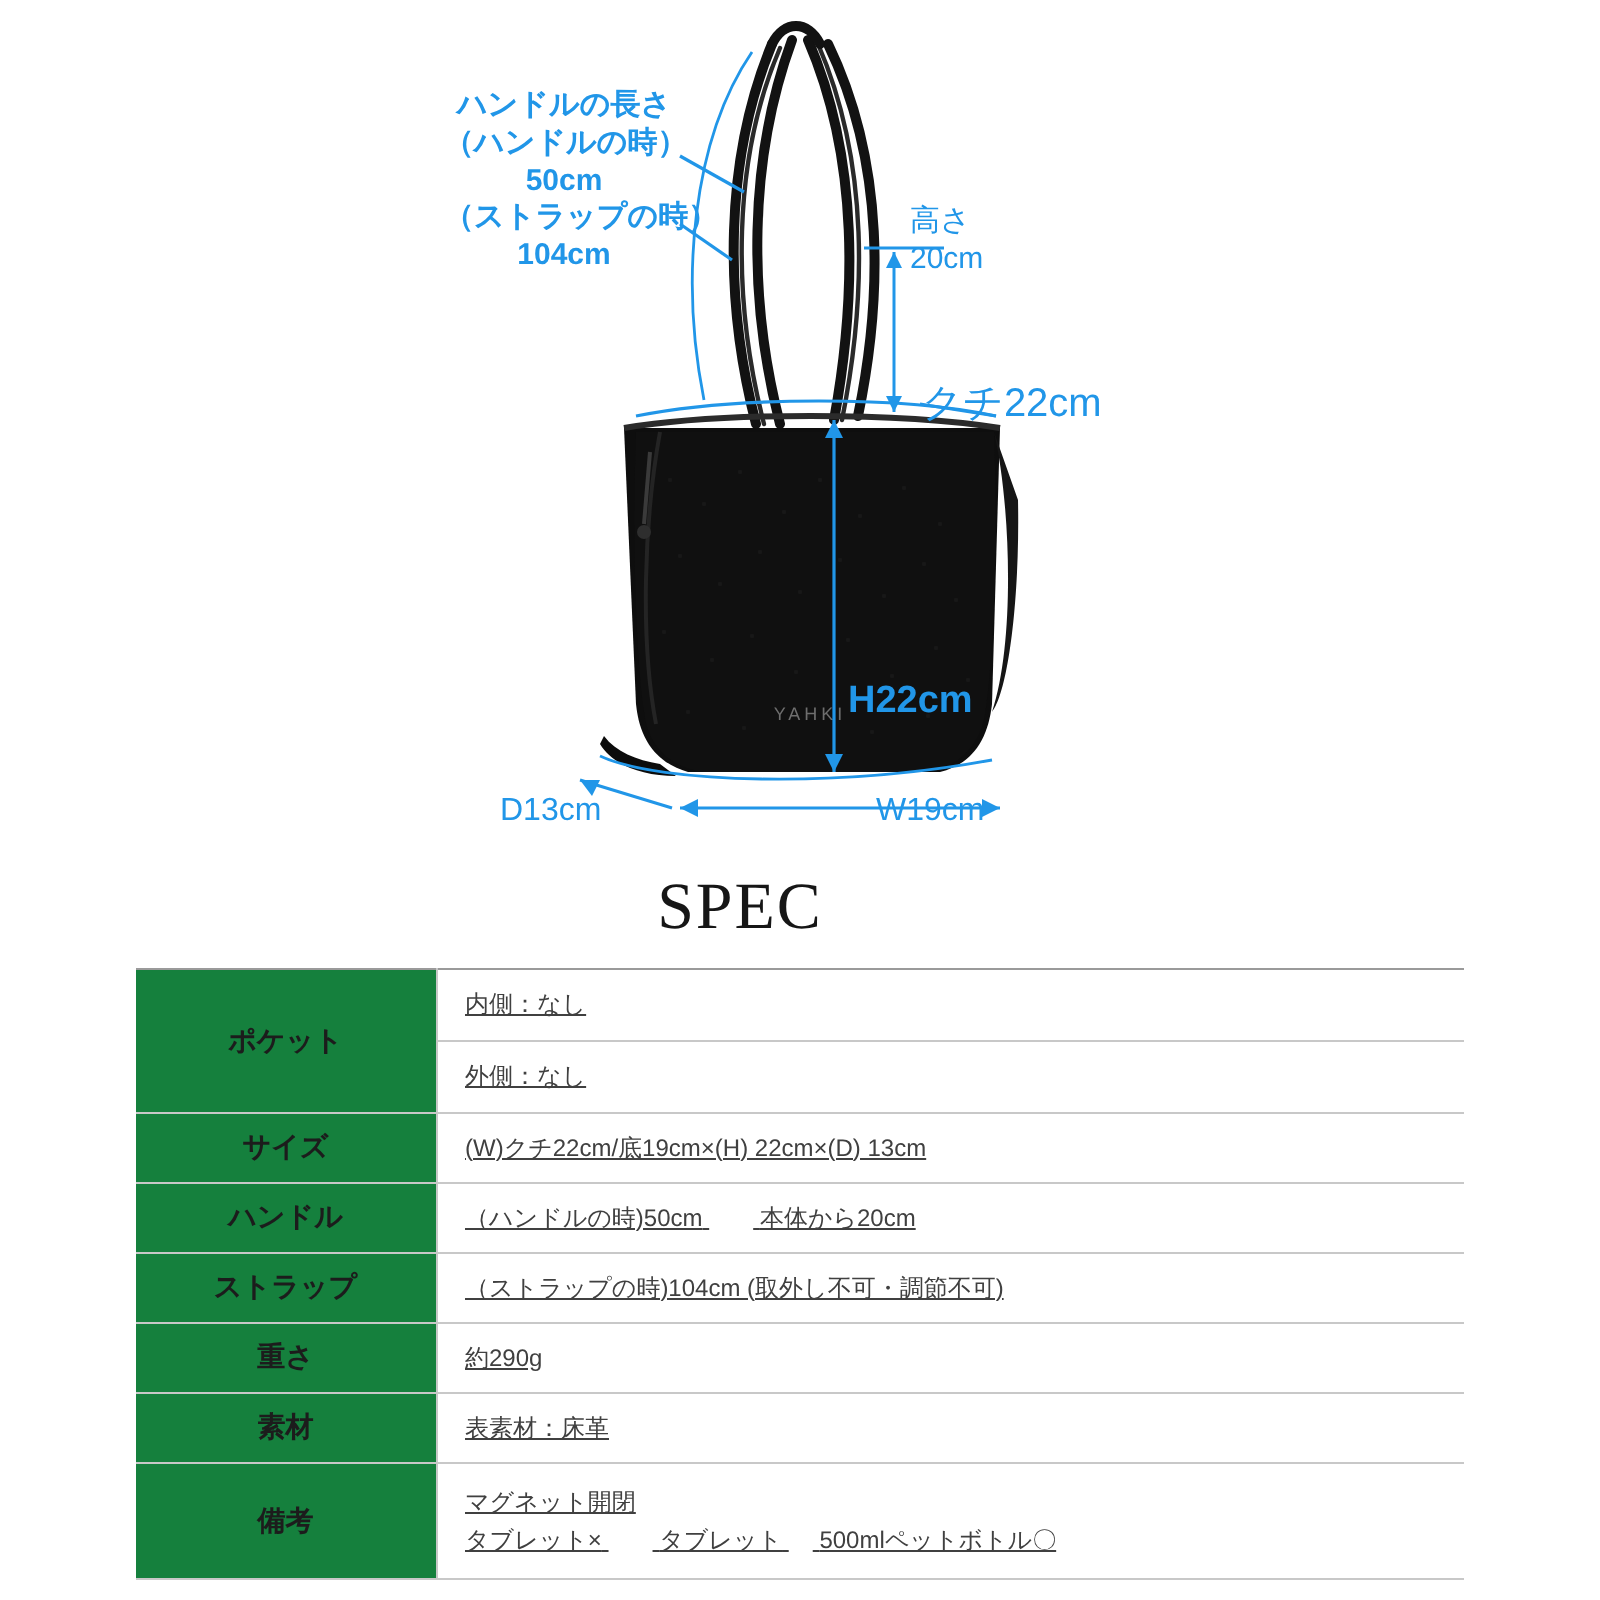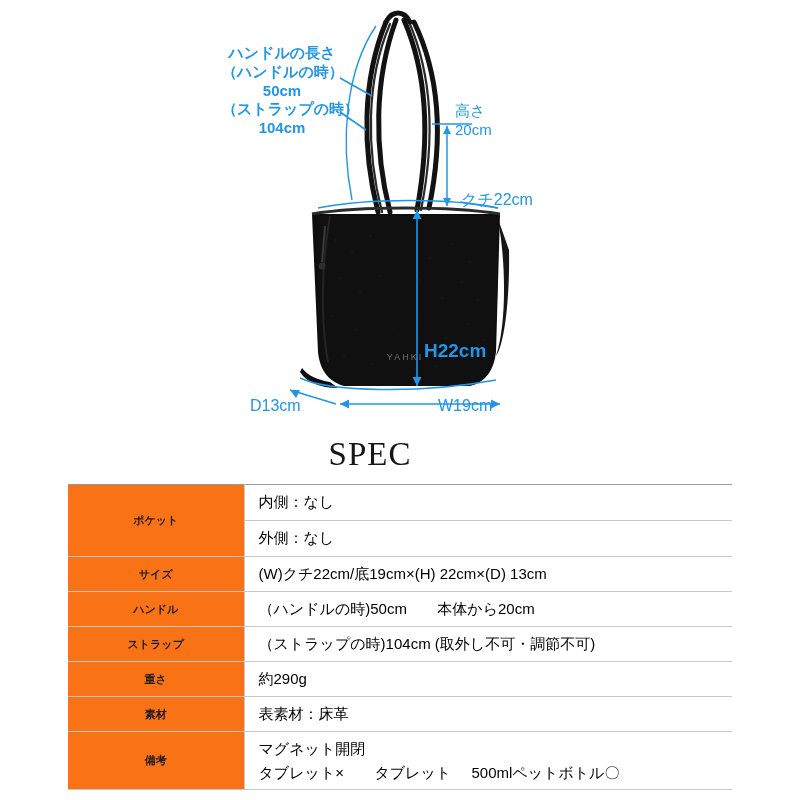--- a/index.html
+++ b/index.html
@@ -49,21 +49,21 @@
     text-align: center;
     width: 120px;
     font-weight: bold;
   }
   #anno-height {
     left: 455px; top: 102px;
     text-align: left;
   }
   #anno-mouth {
     left: 461px; top: 190px;
-    font-size: 16px;
+    font-size: 20px;
   }
   #anno-h22 {
     left: 424px; top: 291px;
   }
   #anno-d13 {
     left: 250px; top: 396px;
     font-size: 16px;
   }
   #anno-w19 {
     left: 438px; top: 396px;
@@ -92,32 +92,33 @@
     font-size: 15px;
   }
   #spec-table td {
     border-top: 1px solid #c8c8c8;
     border-bottom: 1px solid #c8c8c8;
     padding: 0;
     vertical-align: middle;
   }
   #spec-table tr:first-child td { border-top: 1px solid #9a9a9a; }
   .lbl {
-    width: 176px;
-    background: #f97316;
+    width: 150px;
+    background: #15803d;
     text-align: center;
     font-weight: bold;
-    font-size: 11px;
+    font-size: 14px;
     color: #1c1c1c;
     border-right: 1px solid #c8c8c8;
   }
   .val {
     padding-left: 14px !important;
-    font-size: 15px;
-    color: #000000;
+    font-size: 12px;
+    color: #404040;
+    text-decoration: underline;
   }
   .row-h { height: 36px; }
   .row-h2 { height: 35px; }
   .sub-top td { border-bottom: 1px solid #dcdcdc; }
   .nobord-bottom { border-bottom: none !important; }
   .nobord-top { border-top: none !important; margin-left: 40px; }
   .val-line { line-height: 1.55; }
   .val-gap { display: inline-block; width: 22px; }
   .val-gap-s { display: inline-block; width: 12px; }
 </style>

